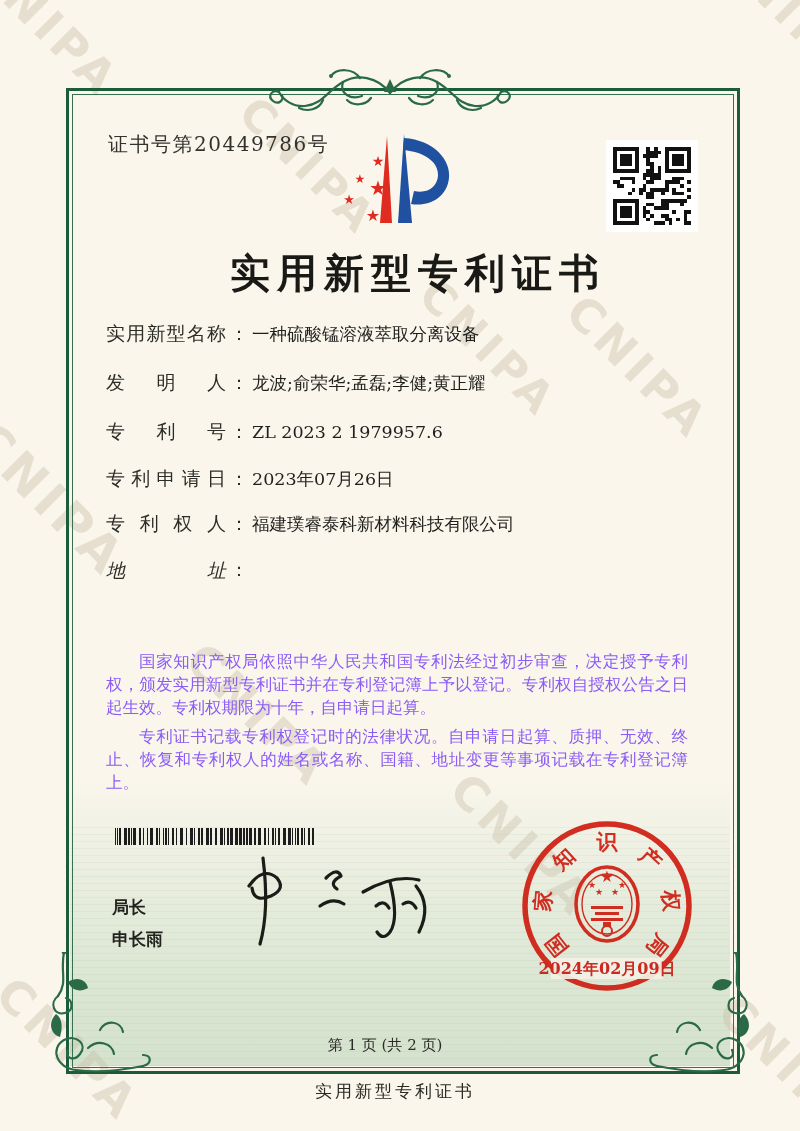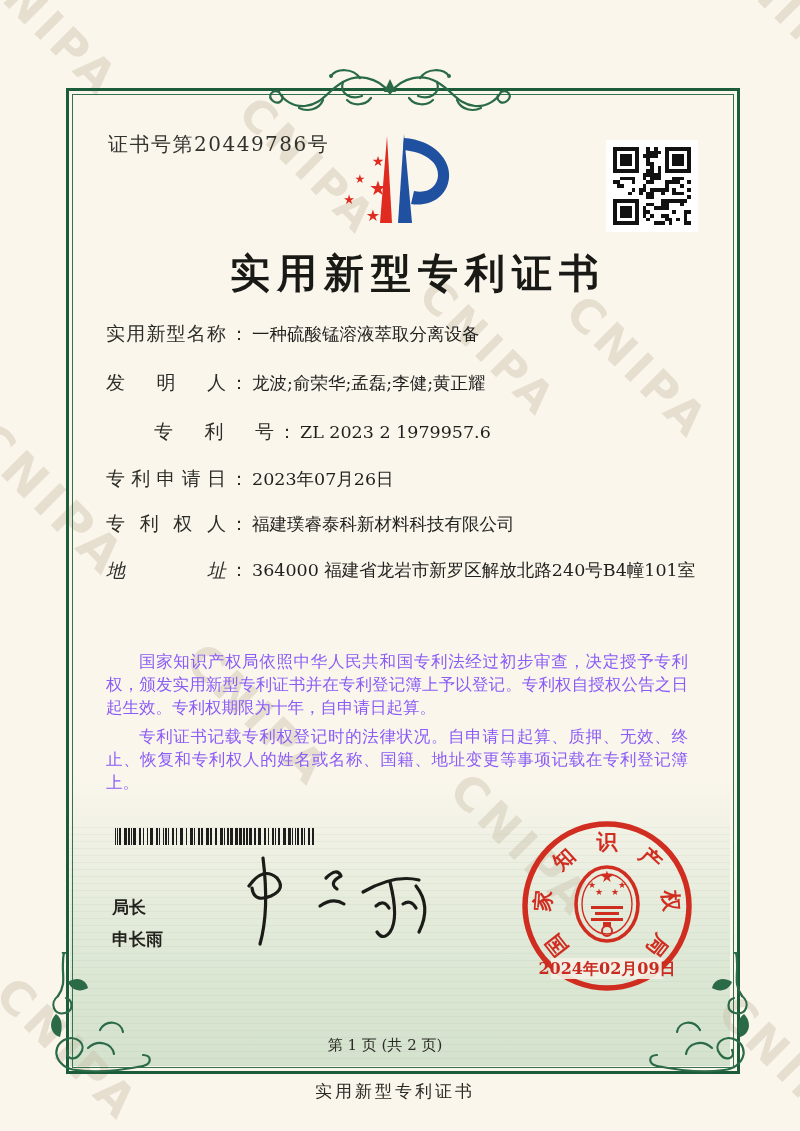--- a/index.html
+++ b/index.html
@@ -301,34 +301,34 @@
   <div class="title">实用新型专利证书</div>
 
   <div class="frow" style="top:321px;">
     <span class="flabel">实用新型名称</span><span class="fcolon">：</span><span class="fvalue">一种硫酸锰溶液萃取分离设备</span>
   </div>
 
   <div class="frow" style="top:370px;">
     <span class="flabel">发明人</span><span class="fcolon">：</span><span class="fvalue">龙波;俞荣华;孟磊;李健;黄正耀</span>
   </div>
 
-  <div class="frow" style="top:419px;margin-left:48px;">
+  <div class="frow" style="top:419px;">
     <span class="flabel">专利号</span><span class="fcolon">：</span><span class="fvalue">ZL 2023 2 1979957.6</span>
   </div>
 
   <div class="frow" style="top:466px;">
     <span class="flabel">专利申请日</span><span class="fcolon">：</span><span class="fvalue">2023年07月26日</span>
   </div>
 
   <div class="frow" style="top:511px;">
     <span class="flabel">专利权人</span><span class="fcolon">：</span><span class="fvalue">福建璞睿泰科新材料科技有限公司</span>
   </div>
 
   <div class="frow" style="top:558px;">
-    <span class="flabel" style="vertical-align:top;font-style:italic;">地址</span><span class="fcolon" style="vertical-align:top;">：</span><span class="fvalue addr-lines" style="display:inline-block; vertical-align:top;"><span>364000 福建省龙岩市新罗区解放北路240号B4幢101室</span></span>
+    <span class="flabel" style="vertical-align:top;font-style:italic;">地址</span><span class="fcolon" style="vertical-align:top;">：</span><span class="fvalue addr-lines" style="display:inline-block; vertical-align:top;"></span>
   </div>
 
 
   <div class="body-text">
     <p>国家知识产权局依照中华人民共和国专利法经过初步审查，决定授予专利权，颁发实用新型专利证书并在专利登记簿上予以登记。专利权自授权公告之日起生效。专利权期限为十年，自申请日起算。</p>
     <p>专利证书记载专利权登记时的法律状况。自申请日起算、质押、无效、终止、恢复和专利权人的姓名或名称、国籍、地址变更等事项记载在专利登记簿上。</p>
   </div>
 
   <div class="barcode" id="barcode"><i style="width: 1px; margin-right: 1px;"></i><i style="width: 1px; margin-right: 1px;"></i><i style="width: 2px; margin-right: 3px;"></i><i style="width: 3px; margin-right: 1px;"></i><i style="width: 2px; margin-right: 1px;"></i><i style="width: 1px; margin-right: 1px;"></i><i style="width: 3px; margin-right: 3px;"></i><i style="width: 2px; margin-right: 2px;"></i><i style="width: 1px; margin-right: 3px;"></i><i style="width: 1px; margin-right: 2px;"></i><i style="width: 3px; margin-right: 3px;"></i><i style="width: 2px; margin-right: 1px;"></i><i style="width: 1px; margin-right: 3px;"></i><i style="width: 1px; margin-right: 1px;"></i><i style="width: 2px; margin-right: 1px;"></i><i style="width: 1px; margin-right: 3px;"></i><i style="width: 2px; margin-right: 2px;"></i><i style="width: 1px; margin-right: 3px;"></i><i style="width: 3px; margin-right: 3px;"></i><i style="width: 1px; margin-right: 3px;"></i><i style="width: 3px; margin-right: 1px;"></i><i style="width: 1px; margin-right: 3px;"></i><i style="width: 2px; margin-right: 1px;"></i><i style="width: 2px; margin-right: 3px;"></i><i style="width: 3px; margin-right: 1px;"></i><i style="width: 2px; margin-right: 3px;"></i><i style="width: 2px; margin-right: 3px;"></i><i style="width: 3px; margin-right: 1px;"></i><i style="width: 1px; margin-right: 2px;"></i><i style="width: 2px; margin-right: 1px;"></i><i style="width: 3px; margin-right: 2px;"></i><i style="width: 3px; margin-right: 1px;"></i><i style="width: 3px; margin-right: 1px;"></i><i style="width: 2px; margin-right: 1px;"></i><i style="width: 2px; margin-right: 1px;"></i><i style="width: 3px; margin-right: 2px;"></i><i style="width: 2px; margin-right: 2px;"></i><i style="width: 3px; margin-right: 3px;"></i><i style="width: 2px; margin-right: 2px;"></i><i style="width: 1px; margin-right: 3px;"></i><i style="width: 2px; margin-right: 1px;"></i><i style="width: 1px; margin-right: 2px;"></i><i style="width: 2px; margin-right: 3px;"></i><i style="width: 3px; margin-right: 2px;"></i><i style="width: 3px; margin-right: 1px;"></i><i style="width: 1px; margin-right: 2px;"></i><i style="width: 1px; margin-right: 1px;"></i><i style="width: 2px; margin-right: 2px;"></i><i style="width: 2px; margin-right: 1px;"></i><i style="width: 1px; margin-right: 3px;"></i><i style="width: 2px; margin-right: 2px;"></i><i style="width: 2px; margin-right: 3px;"></i></div>
 

